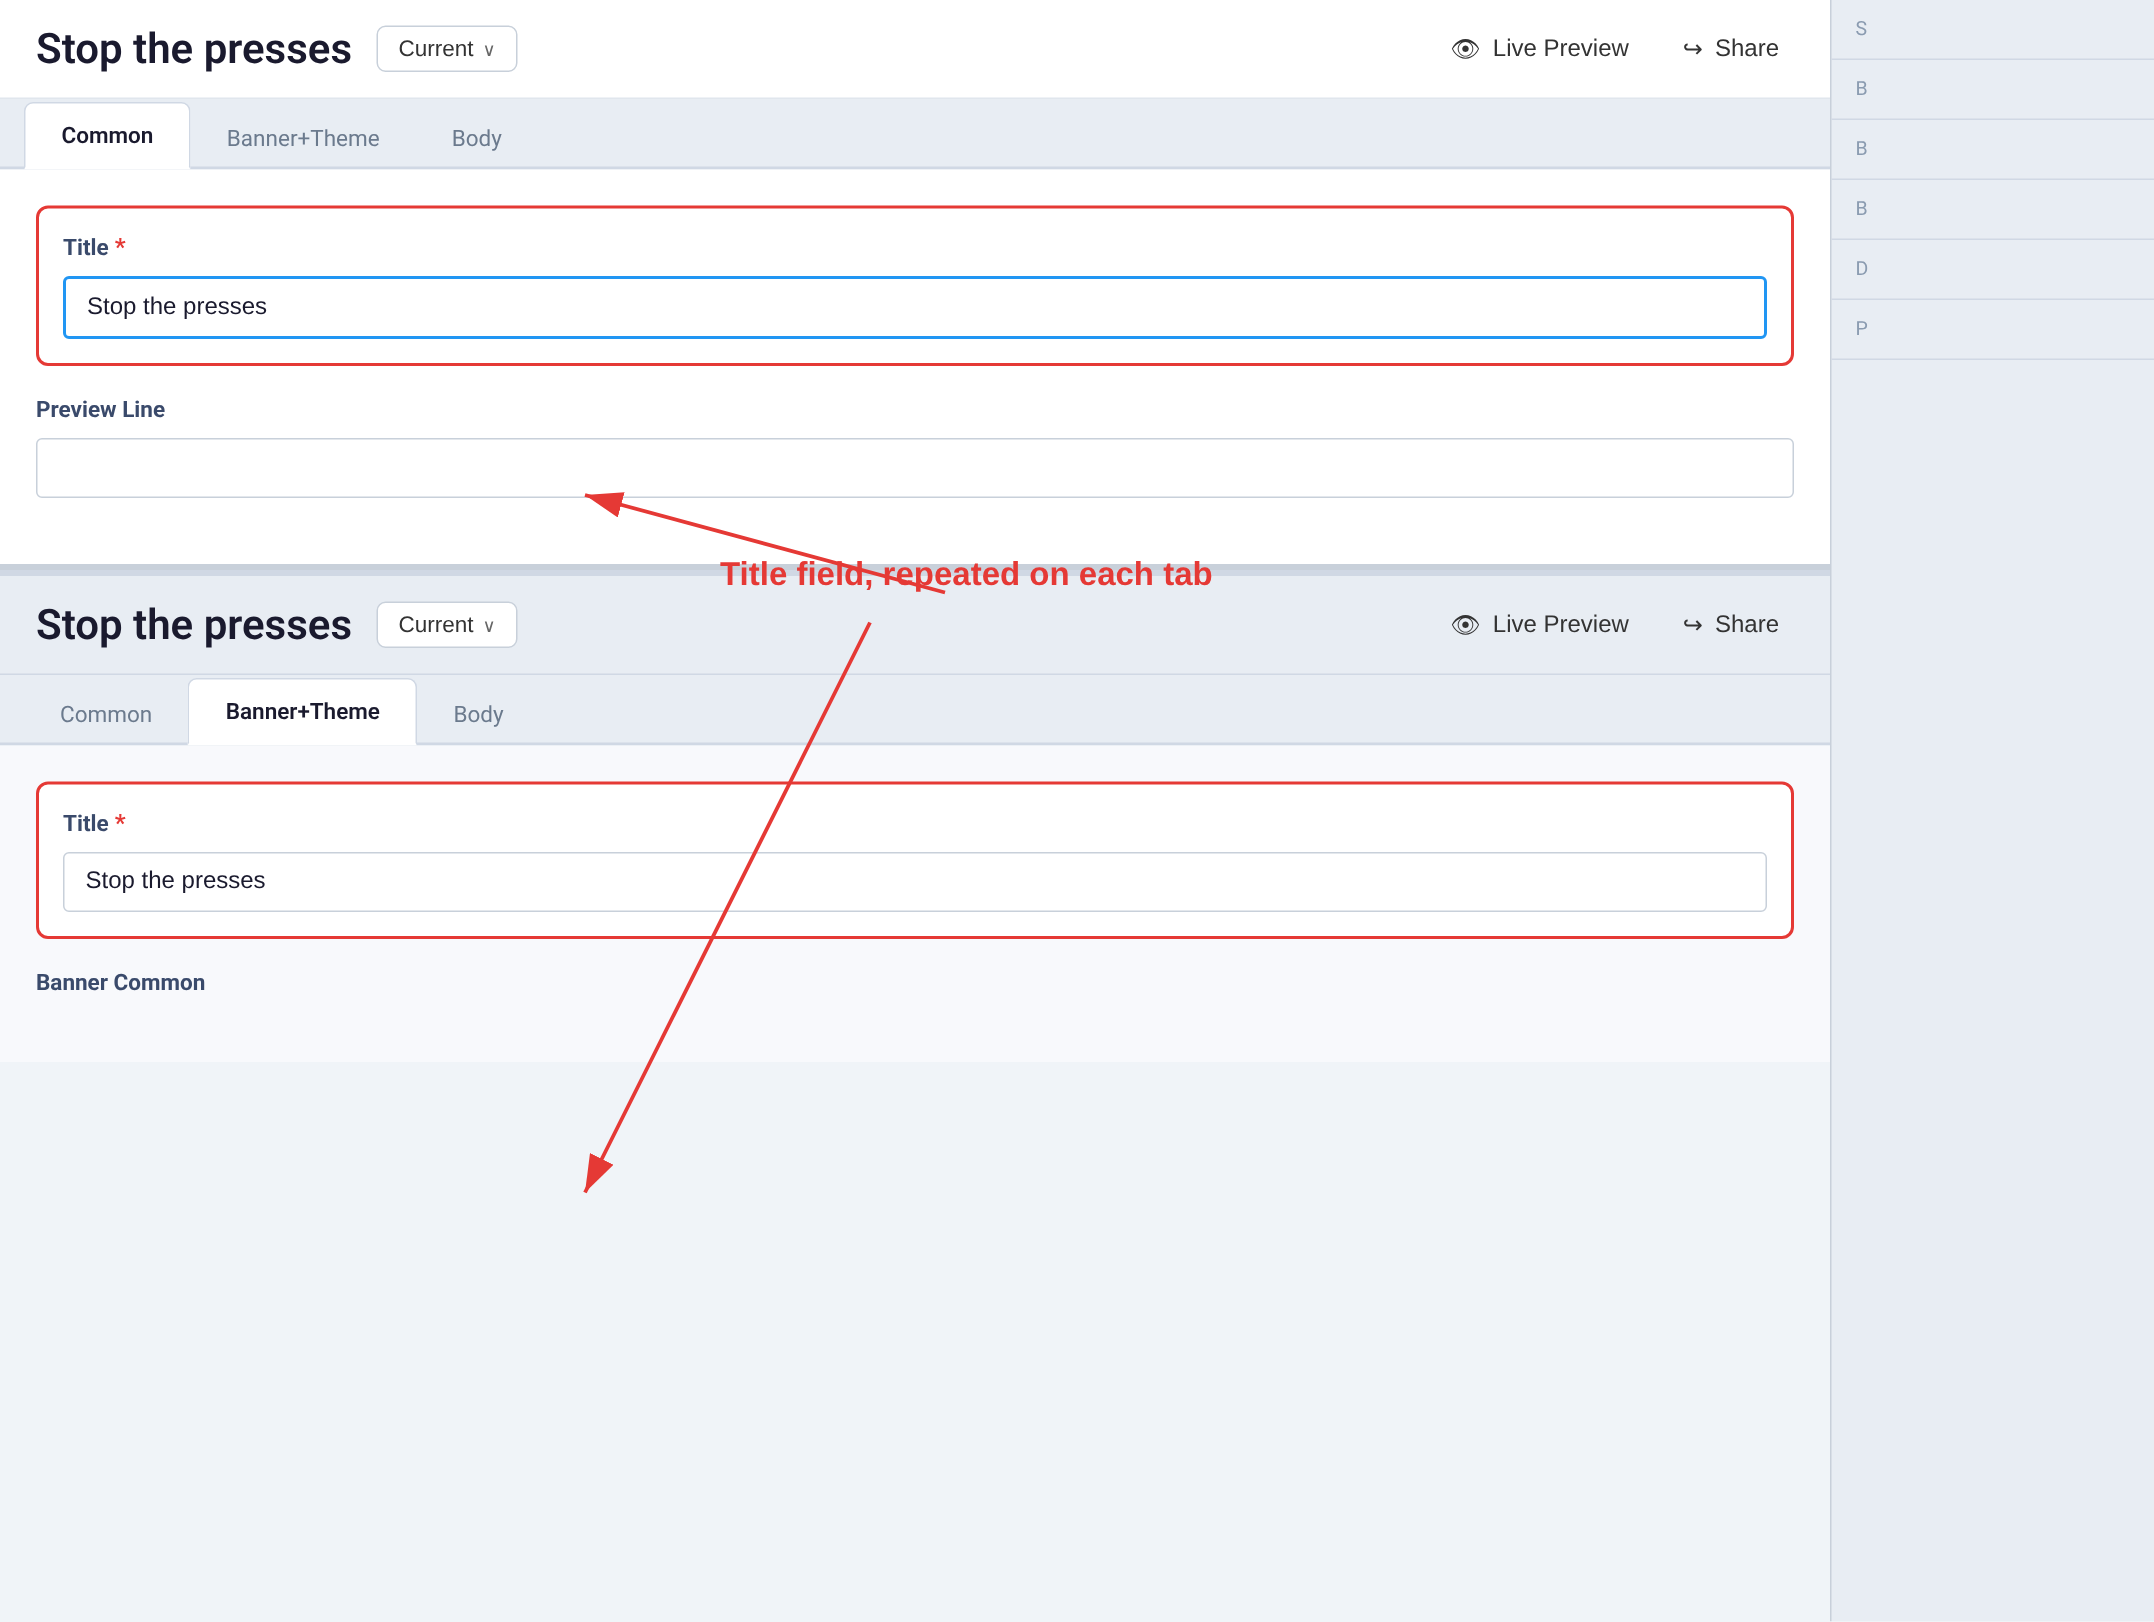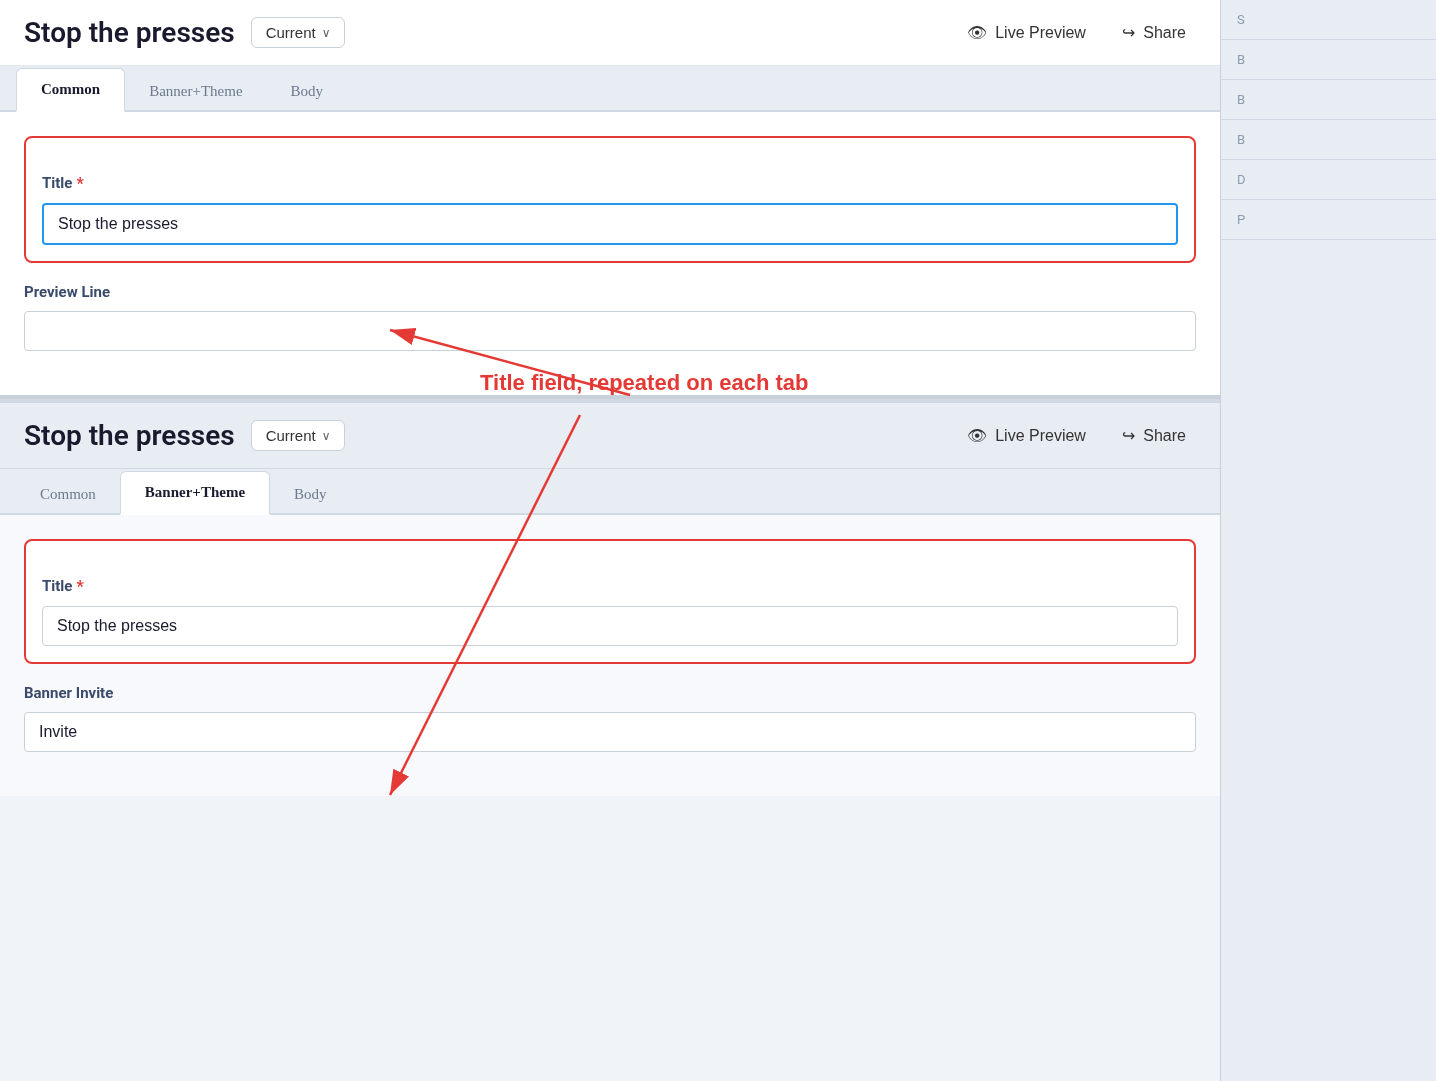--- a/index.html
+++ b/index.html
@@ -84,21 +84,20 @@
     }
 
     .tab {
       padding: 12px 24px;
       font-size: 15px;
       cursor: pointer;
       color: #6b7a8d;
       border-radius: 6px 6px 0 0;
       position: relative;
       top: 2px;
-      font-family: Liberation Serif, serif;
     }
 
     .tab.active {
       background: #fff;
       color: #1a1a2e;
       font-weight: 600;
       border: 1px solid #d0d8e4;
       border-bottom: 2px solid #fff;
     }
 
@@ -116,22 +115,22 @@
       margin-bottom: 20px;
       background: #fff;
     }
 
     .field-label {
       font-size: 15px;
       font-weight: 700;
       color: #3a4a6b;
       margin-bottom: 10px;
       display: flex;
+      align-items: center;
       gap: 4px;
-      margin-top: 20px;
     }
 
     .required-star {
       color: #e53935;
       font-size: 16px;
     }
 
     .field-input {
       width: 100%;
       border: 2px solid #2196f3;
@@ -313,23 +312,22 @@
         <div class="field-section">
           <div class="field-label">
             <span>Title</span>
             <span class="required-star">*</span>
           </div>
           <input class="field-input-plain" type="text" value="Stop the presses" style="">
         </div>
 
         <div class="subject-section">
           <div class="field-label">
-            <span>Banner Invite</span>
+            <span>Banner Common</span>
           </div>
-          <input class="field-input-plain" type="text" value="Invite" style="">
         </div>
       </div>
 
     </div>
 
   </div>
 
   <svg class="arrow-svg" xmlns="http://www.w3.org/2000/svg">
     <defs>
       <marker id="arrowhead-red" markerWidth="10" markerHeight="7" refX="10" refY="3.5" orient="auto">

